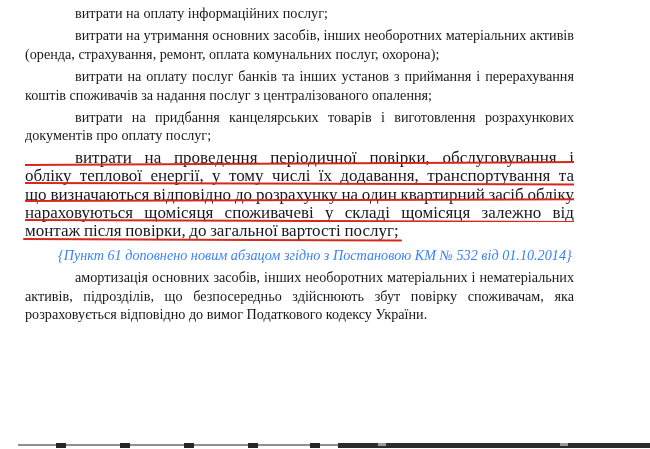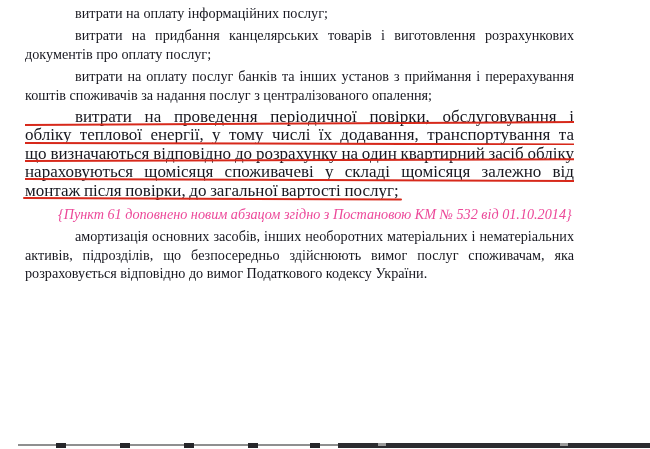--- a/index.html
+++ b/index.html
@@ -83,21 +83,21 @@
     transform: rotate(0.22deg);
     transform-origin: left center;
   }
 
   .amendment-note {
     margin: 5px 0 0 33px;
     font-size: 14.2px;
     line-height: 18.4px;
     font-style: italic;
     text-align: left;
-    color: #ec4899;
+    color: #3b82f6;
   }
 
   
   .table-edge {
     position: absolute;
     left: 0;
     bottom: 0;
     width: 650px;
     height: 7px;
   }
@@ -139,38 +139,39 @@
   .te-g1 { left: 378px; }
   .te-g2 { left: 560px; }
 </style>
 </head>
 <body>
 
 <div class="page">
 
   <p class="body-par">витрати на оплату інформаційних послуг;</p>
 
+  <p class="body-par">витрати на утримання основних засобів, інших необоротних матеріальних активів (оренда, страхування, ремонт, оплата комунальних послуг, охорона);</p>
+
+  <p class="body-par">витрати на оплату послуг банків та інших установ з приймання і перерахування коштів споживачів за надання послуг з централізованого опалення;</p>
 
   <p class="body-par">витрати на придбання канцелярських товарів і виготовлення розрахункових документів про оплату послуг;</p>
-
-  <p class="body-par">витрати на оплату послуг банків та інших установ з приймання і перерахування коштів споживачів за надання послуг з централізованого опалення;</p>
 
 
 
   <div class="red-par">
     <div class="rline rline-first">витрати на проведення періодичної повірки, обслуговування і ремонт квартирних засобів</div>
     <div class="rline">обліку теплової енергії, у тому числі їх додавання, транспортування та монтаж після повірки,</div>
     <div class="rline">що визначаються відповідно до розрахунку на один квартирний засіб обліку кодексу енергії і</div>
     <div class="rline">нараховуються щомісяця споживачеві у складі щомісяця залежно від кількості таких засобів</div>
     <div class="rline rline-last"><span class="ul-span">монтаж після повірки, до загальної вартості послуг;</span></div>
   </div>
 
   <p class="amendment-note">{Пункт 61 доповнено новим абзацом згідно з Постановою КМ № 532 від 01.10.2014}</p>
 
-  <p class="body-par">амортизація основних засобів, інших необоротних матеріальних і нематеріальних активів, підрозділів, що безпосередньо здійснюють вимог послуг споживачам, яка розраховується відповідно до вимог Податкового кодексу України.</p>
+  <p class="body-par">амортизація основних засобів, інших необоротних матеріальних і нематеріальних активів, підрозділів, що безпосередньо здійснюють збут повірку споживачам, яка розраховується відповідно до вимог Податкового кодексу України.</p>
 
 </div>
 
 <div class="table-edge">
   <div class="te-base"></div>
   <div class="te-tick te-t1"></div>
   <div class="te-tick te-t2"></div>
   <div class="te-tick te-t3"></div>
   <div class="te-tick te-t4"></div>
   <div class="te-tick te-t5"></div>

